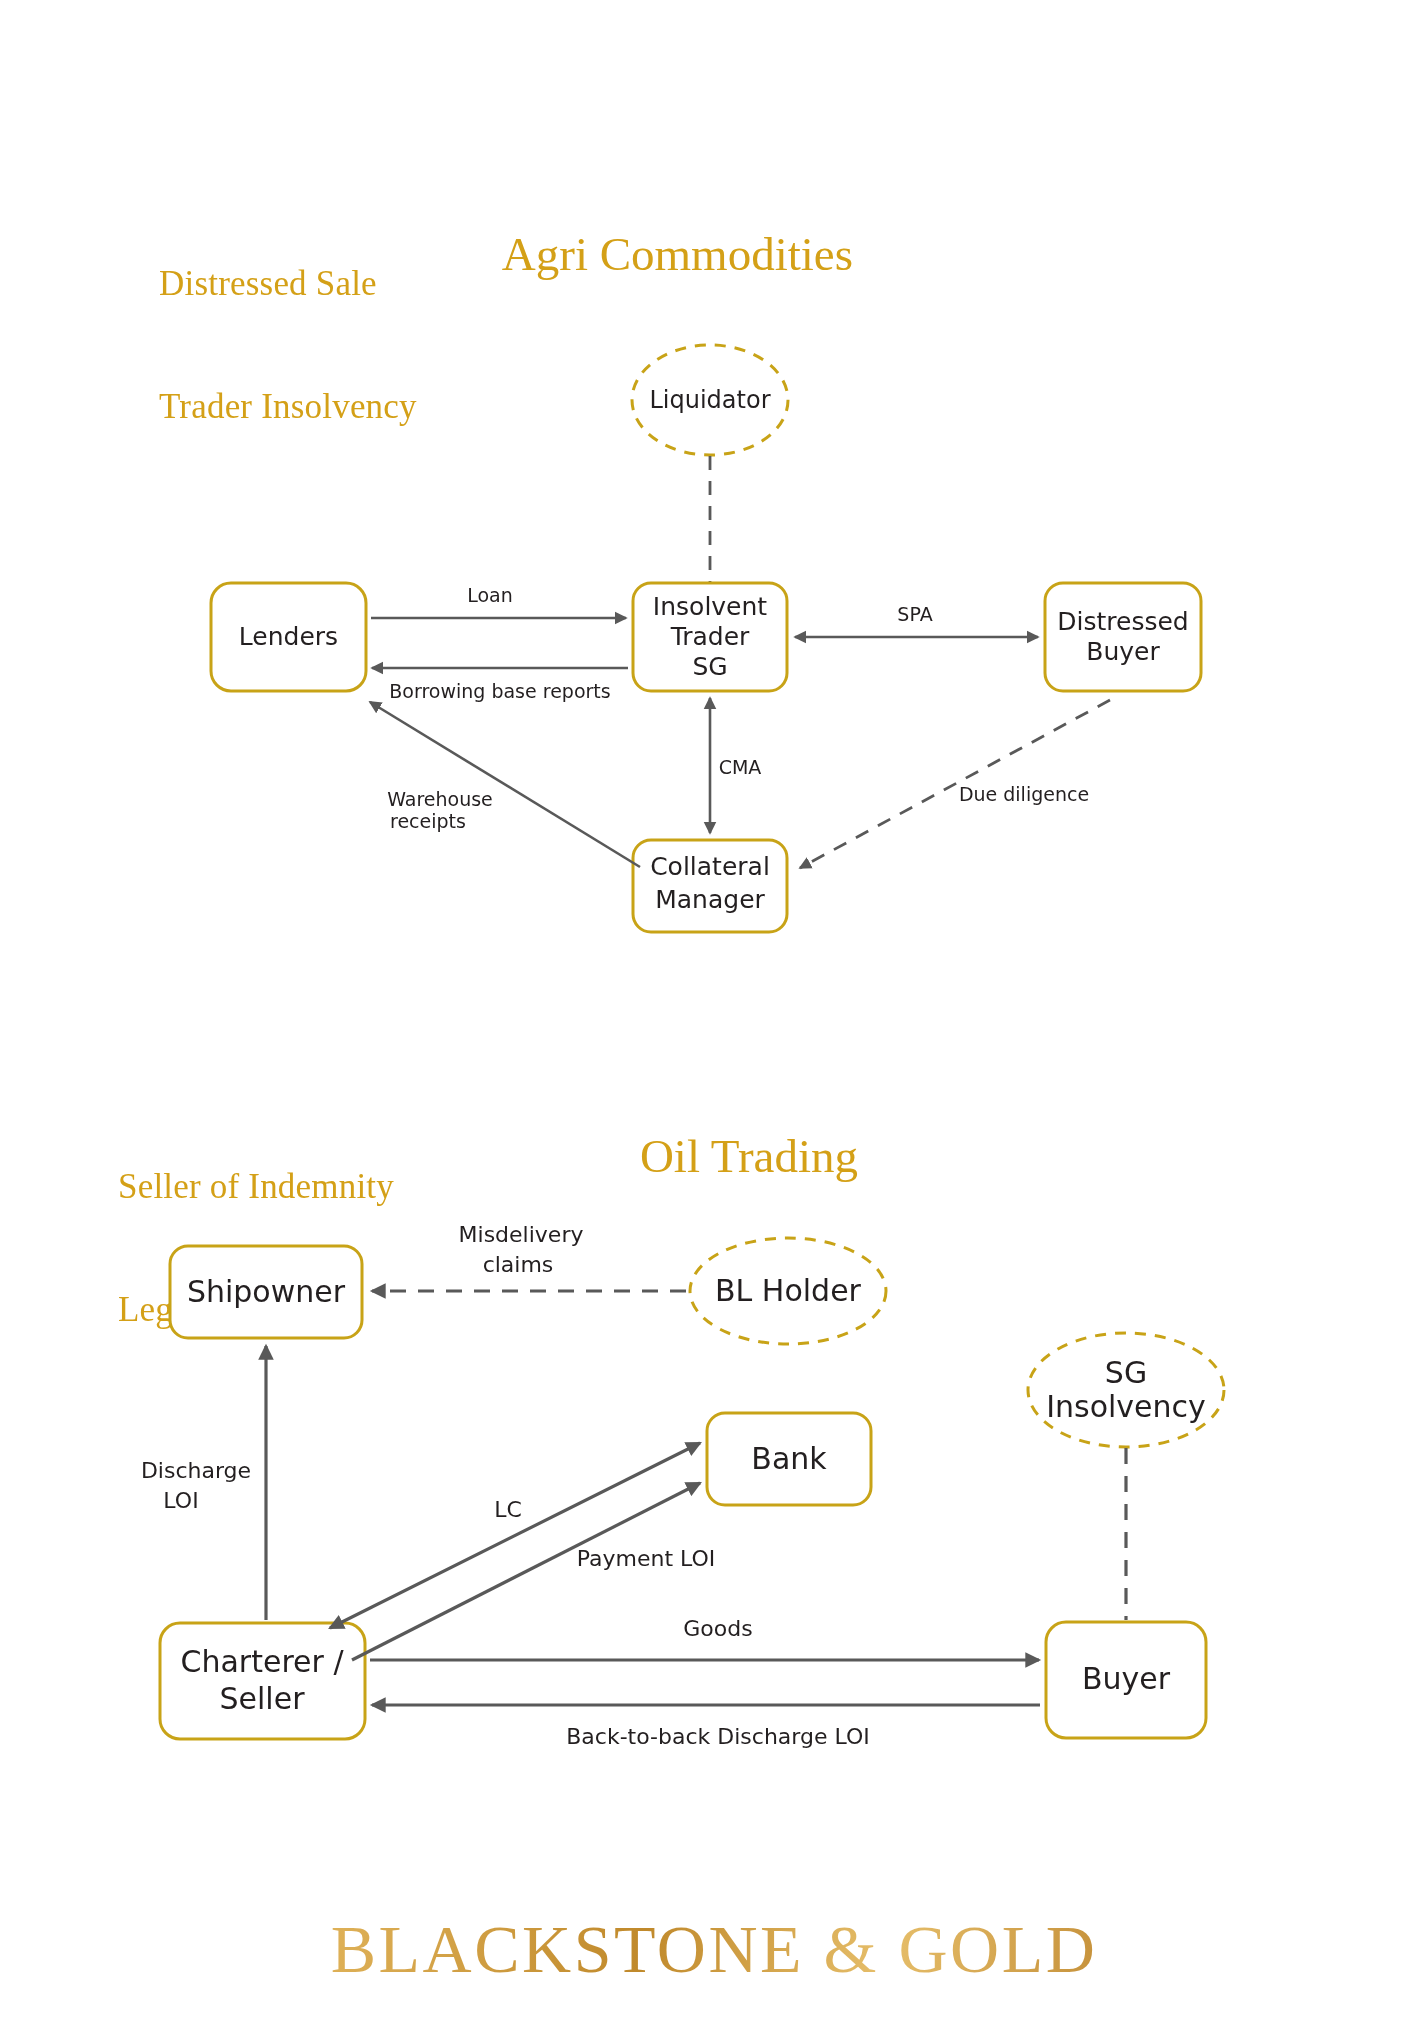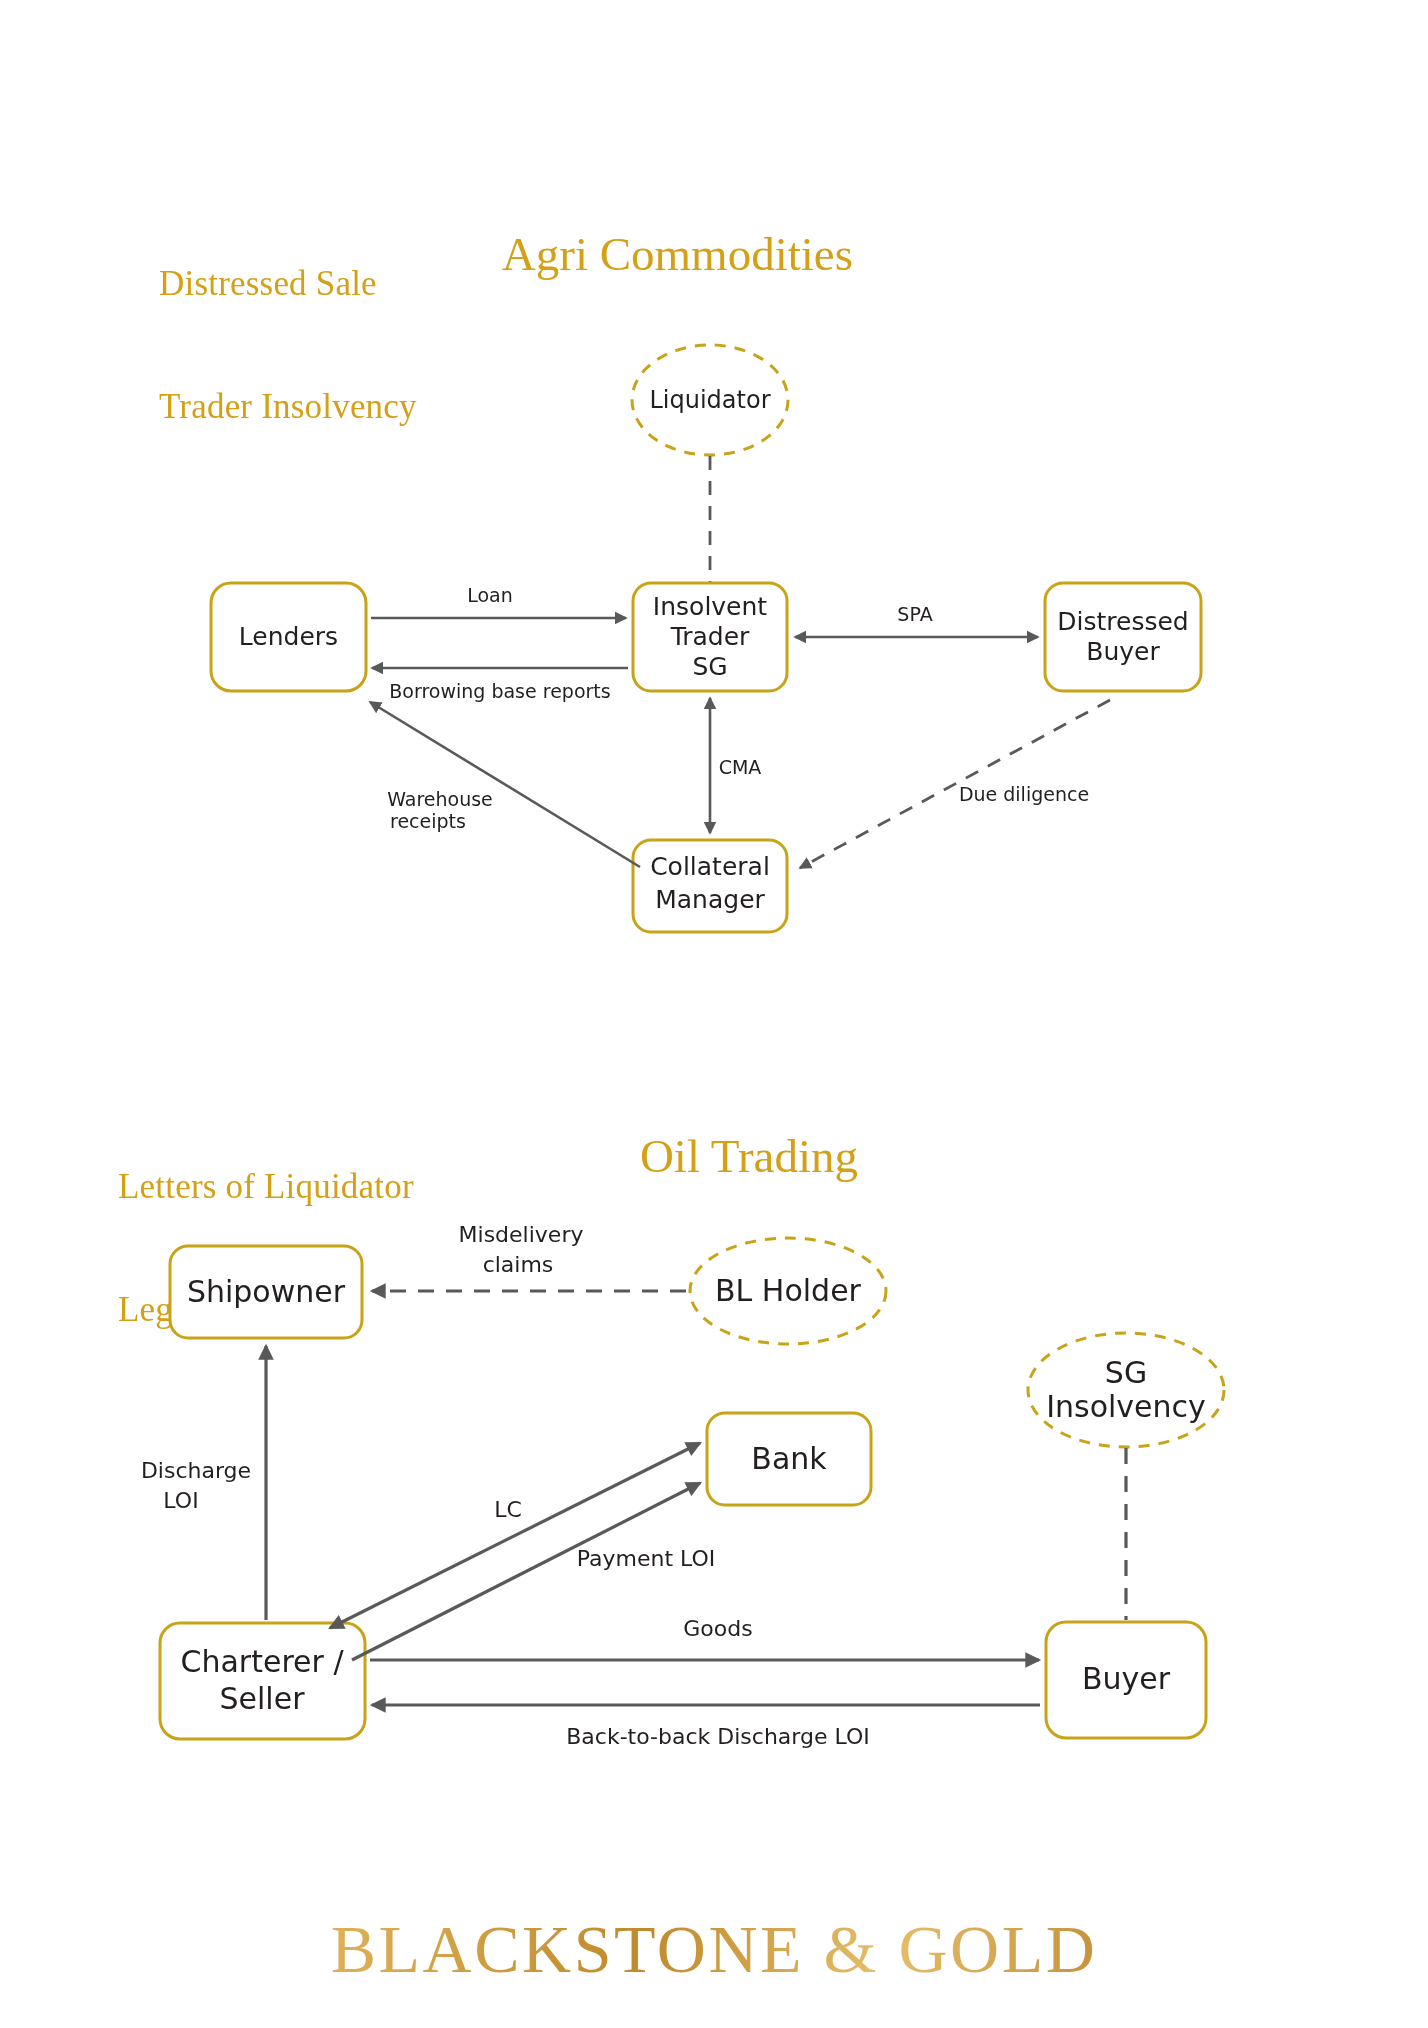--- a/index.html
+++ b/index.html
@@ -181,21 +181,21 @@
 
     <line class="edge-thin" x1="640" y1="607" x2="370" y2="442" marker-end="url(#arrow-solid)"></line>
     <text class="edge-label el-md" x="440" y="540">Warehouse</text>
     <text class="edge-label el-md" x="428" y="562">receipts</text>
 
     <line class="edge-dashed-thin" x1="1110" y1="440" x2="800" y2="608" marker-end="url(#arrow-dash)"></line>
     <text class="edge-label el-md" x="1024" y="535">Due diligence</text>
   </svg>
 
   <div class="sec-head-left" style="left:118px; top:1083px;">
-    <div>Letters of Liquidator</div>
+    <div>Seller of Indemnity</div>
     <div>Legal Risks</div>
   </div>
   <div class="sec-head-right" style="right:570px; top:1129px;">Oil Trading</div>
 
   <svg class="diagram" width="1428" height="700" viewBox="0 0 1428 700" style="top:1190px;">
 
     <g>
       <rect class="node-box" x="170" y="56" width="192" height="92" rx="18" ry="18"></rect>
       <text class="node-label lg" x="266" y="103">Shipowner</text>
     </g>

